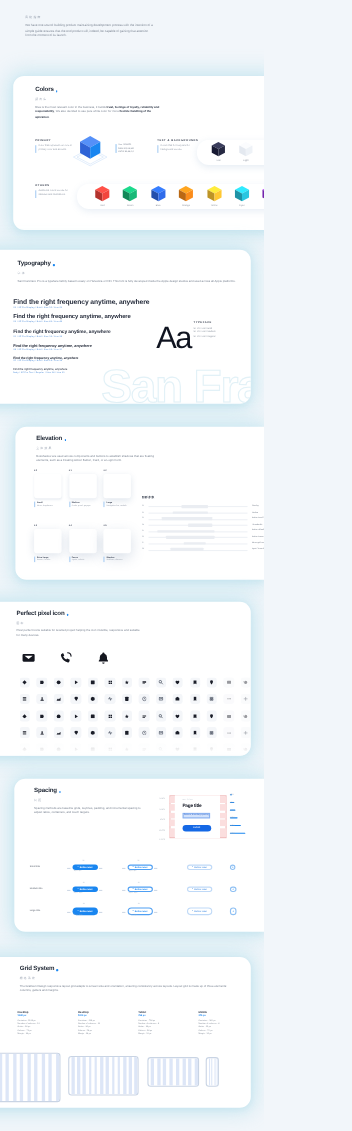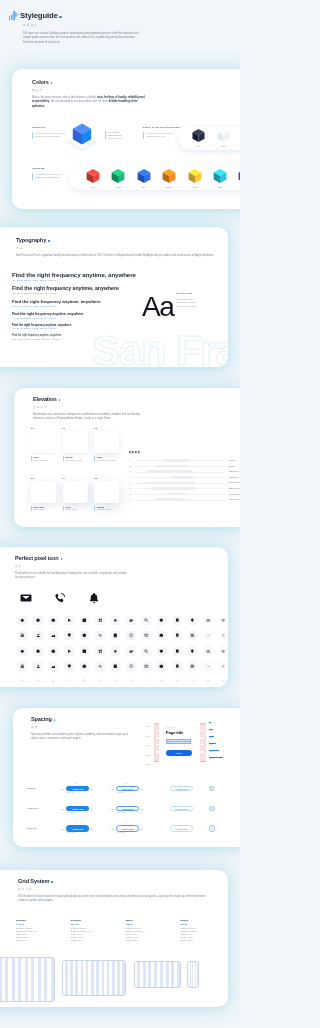--- a/index.html
+++ b/index.html
@@ -99,31 +99,20 @@
   .dev-spec{font-size:1.9px;line-height:3.2px;color:#8b939f;margin-top:1.5px}
   .gv{position:absolute;border:.4px solid #c9d4e4;border-radius:3px;background:#fff;overflow:hidden}
   .gcol{position:absolute;top:0;bottom:0;background:#dde6f7}
 </style>
 </head>
 <body>
 
 <div class="page">
 
   <div class="hdr">
-    <div class="hdr-row">
-      <svg class="logo" viewBox="0 0 10.5 11">
-        <rect x="0" y="5.5" width="1.3" height="5.5" rx="0.62" fill="#6fb6f7"></rect>
-        <rect x="2.5" y="4.2" width="1.3" height="6.0" rx="0.62" fill="#2f96f2"></rect>
-        <rect x="5.0" y="0.3" width="1.3" height="10.7" rx="0.62" fill="#1a86f0"></rect>
-        <rect x="7.0" y="1.8" width="1.3" height="5.6" rx="0.62" fill="#3f9ff4"></rect>
-        <rect x="9.2" y="3.2" width="1.3" height="2.6" rx="0.62" fill="#7dbdf8"></rect>
-      </svg>
-      <div class="hdr-title">Styleguide</div>
-      <span class="hdr-dot"></span>
-    </div>
     <div class="hdr-sub">风格指南</div>
     <div class="hdr-desc">We have one sound: building product maintaining development process with the intention of a simple guide ensures that the end product will, indeed, be capable of gaining that attention from the moment of its launch.</div>
   </div>
 
   <div class="card right" id="card-colors">
     <div class="colors-head">
       <div class="sec-head">
         <span>Colors</span>
         <span class="d"></span>
       </div>

